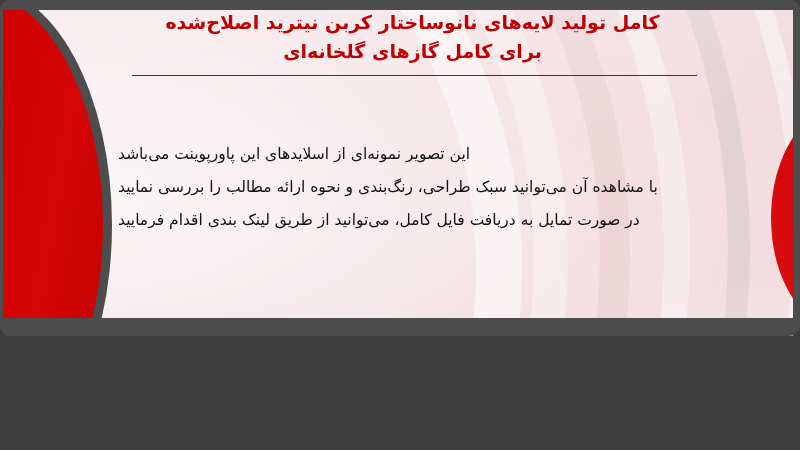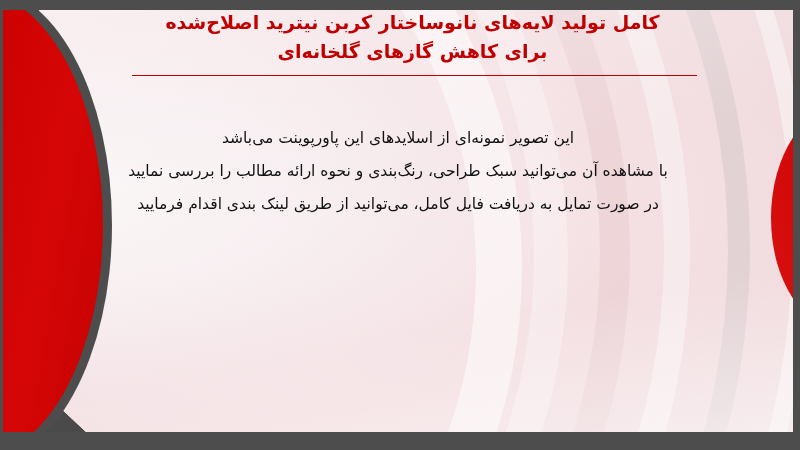--- a/index.html
+++ b/index.html
@@ -3,24 +3,25 @@
 <meta charset="utf-8">
 <style>
   html, body {
     margin: 0;
     padding: 0;
     background: #3d3d3d;
   }
   #slide {
     position: relative;
     width: 800px;
-    height: 450px;
+    height: 336px;
     overflow: hidden;
     background: #4a4a4a;
     font-family: "DejaVu Sans", "Liberation Sans", sans-serif;
+    border-radius: 11px;
   }
 
   
   .frame-top {
     position: absolute;
     left: 0; top: 0;
     width: 800px; height: 10px;
     background: #4d4d4d;
     z-index: 30;
   }
@@ -141,25 +142,25 @@
     width: 565px;
     height: 0;
     border-top: 1.6px solid #c00000;
     z-index: 20;
   }
 
   
   .body-block {
     position: absolute;
     right: 122px;
-    top: 122px;
+    top: 138px;
     width: 560px;
     z-index: 20;
     direction: rtl;
-    text-align: center;
+    text-align: left;
   }
   .body-line {
     color: #111111;
     font-size: 15.5px;
     line-height: 33px;
     white-space: nowrap;
   }
 </style>
 </head>
 <body>
@@ -181,21 +182,21 @@
 
     <div class="sheen"></div>
   </div>
 
   <div class="crescent-outline"></div>
   <div class="crescent-red"></div>
   <div class="right-circle"></div>
 
   <div class="title-block">
     <div class="title-line">کامل تولید لایه‌های نانوساختار کربن نیترید اصلاح‌شده</div>
-    <div class="title-line">برای کاهش گازهای گلخانه‌ای</div>
+    <div class="title-line">برای کامل گازهای گلخانه‌ای</div>
   </div>
   <div class="title-rule"></div>
 
   <div class="body-block">
     <div class="body-line">این تصویر نمونه‌ای از اسلایدهای این پاورپوینت می‌باشد</div>
     <div class="body-line">با مشاهده آن می‌توانید سبک طراحی، رنگ‌بندی و نحوه ارائه مطالب را بررسی نمایید</div>
     <div class="body-line">در صورت تمایل به دریافت فایل کامل، می‌توانید از طریق لینک بندی اقدام فرمایید</div>
   </div>
 
   <div class="frame-top"></div>

